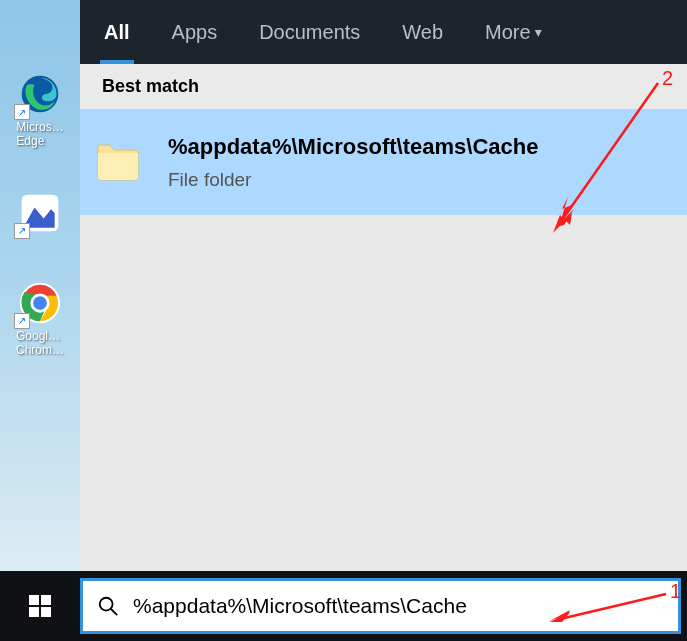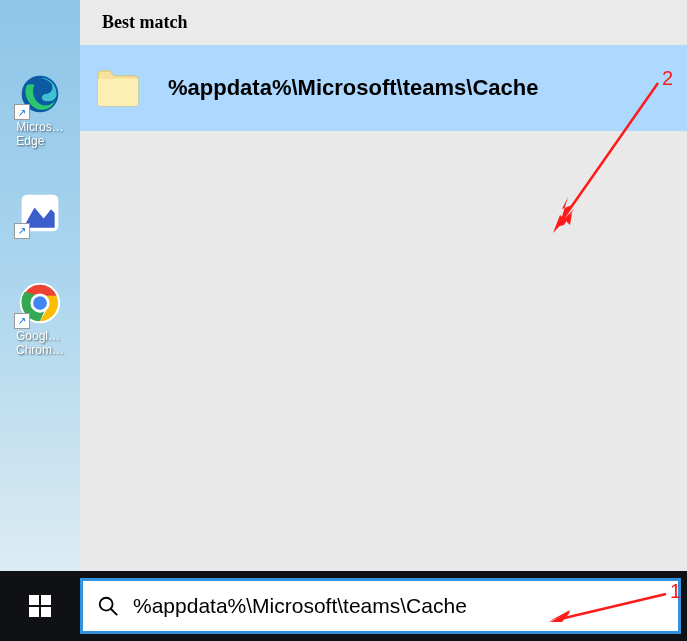--- a/index.html
+++ b/index.html
@@ -12,21 +12,21 @@
     .shortcut-arrow { position: absolute; bottom: -2px; left: -2px; width: 16px; height: 16px; background: #fff; border: 1px solid #999; display: flex; align-items: center; justify-content: center; font-size: 10px; color: #0066cc; }
     
     .search-panel { position: absolute; left: 80px; top: 0; width: 607px; height: 571px; background: #fff; display: flex; flex-direction: column; }
     
     .tabs { background: #1e242b; display: flex; align-items: center; padding: 0 24px; height: 64px; gap: 42px; }
     .tab { color: #b8bfc6; font-size: 20px; font-weight: 400; cursor: pointer; height: 100%; display: flex; align-items: center; position: relative; }
     .tab.active { color: #fff; font-weight: 600; }
     .tab.active::after { content: ""; position: absolute; bottom: 0; left: -4px; right: -4px; height: 4px; background: #3392de; }
     .tab .chev { margin-left: 4px; font-size: 14px; }
     
-    .section-header { background: #eaeaea; color: #000; font-size: 18px; font-weight: 600; padding: 12px 22px; font-family: Liberation Serif, serif; }
+    .section-header { background: #eaeaea; color: #000; font-size: 18px; font-weight: 600; padding: 12px 22px; }
     
     .result { background: #add8ff; display: flex; align-items: center; gap: 28px; padding: 24px 22px 24px 16px; cursor: pointer; }
     .folder-icon { width: 44px; height: 38px; flex-shrink: 0; }
     .result-text { display: flex; flex-direction: column; gap: 8px; flex: 1; }
     .result-title { font-size: 22px; font-weight: 600; color: #000; line-height: 1.25; word-break: break-all; }
     .result-subtitle { font-size: 19px; color: #555; }
     
     .results-empty { flex: 1; background: #e9e9e9; }
     
     .taskbar { position: absolute; left: 0; bottom: 0; width: 687px; height: 70px; background: #101114; display: flex; align-items: center; }
@@ -79,28 +79,47 @@
         <circle cx="24" cy="24" r="9" fill="#4285f4"></circle>
         <circle cx="24" cy="24" r="9" fill="none" stroke="#fff" stroke-width="3"></circle>
       </svg>
       <div class="shortcut-arrow">↗</div>
     </div>
     <div class="label">Googl…<br>Chrom…</div>
   </div>
 </div>
 
 <div class="search-panel">
+  <div class="tabs">
+    <div class="tab active">
+        <span>All</span>
+      </div>
+    <div class="tab">
+        <span>Apps</span>
+      </div>
+    <div class="tab">
+        <span>Documents</span>
+      </div>
+    <div class="tab">
+        <span>Web</span>
+      </div>
+    <div class="tab">
+      <span>More</span>
+      <span class="chev">▾</span>
+    </div>
+  </div>
   <div class="section-header">Best match</div>
   <div class="result">
     <svg class="folder-icon" viewBox="0 0 44 38">
       <path d="M2 6 L2 34 C2 36 3 37 5 37 L39 37 C41 37 42 36 42 34 L42 10 C42 8 41 7 39 7 L18 7 L14 2 L5 2 C3 2 2 3 2 5 Z" fill="#f7e29c" stroke="#d8c56a" stroke-width="1"></path>
       <path d="M2 10 L42 10 L42 34 C42 36 41 37 39 37 L5 37 C3 37 2 36 2 34 Z" fill="#fdeeb3"></path>
     </svg>
     <div class="result-text">
       <div class="result-title">%appdata%\Microsoft\teams\Cache</div>
+      <div class="result-subtitle">File folder</div>
     </div>
   </div>
   <div class="results-empty"></div>
 </div>
 
 <div class="taskbar">
   <div class="start-button">
     <svg class="win-logo" viewBox="0 0 22 22">
       <rect x="0" y="0" width="10" height="10"></rect>
       <rect x="12" y="0" width="10" height="10"></rect>

